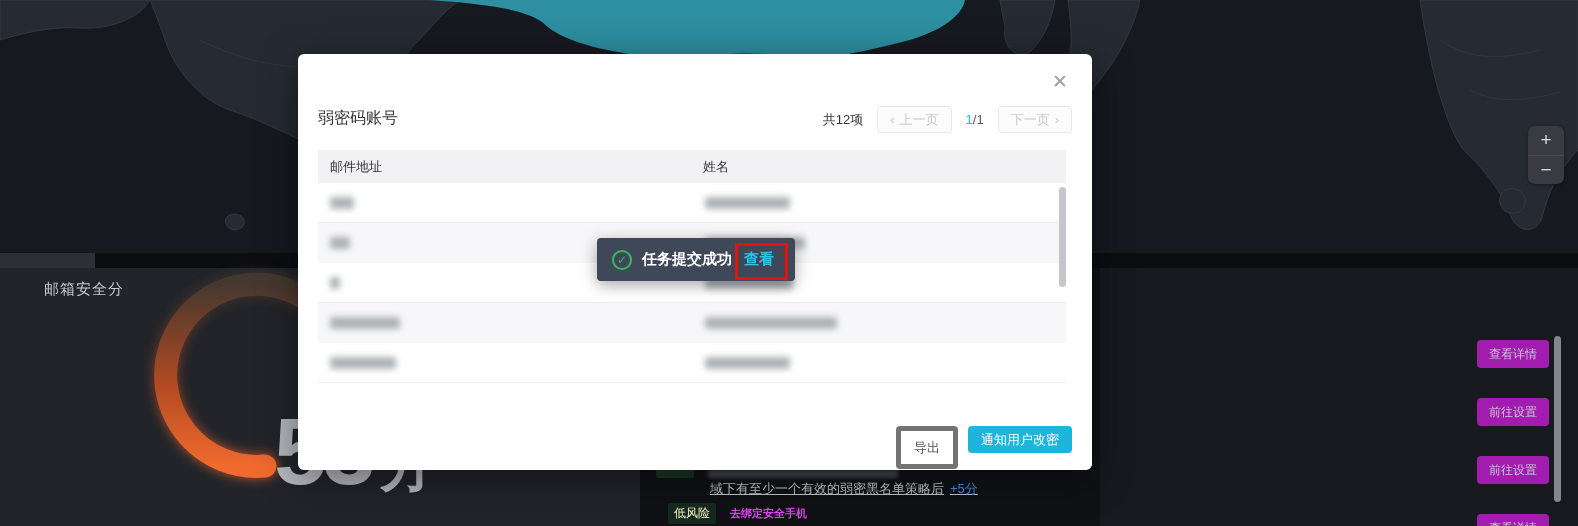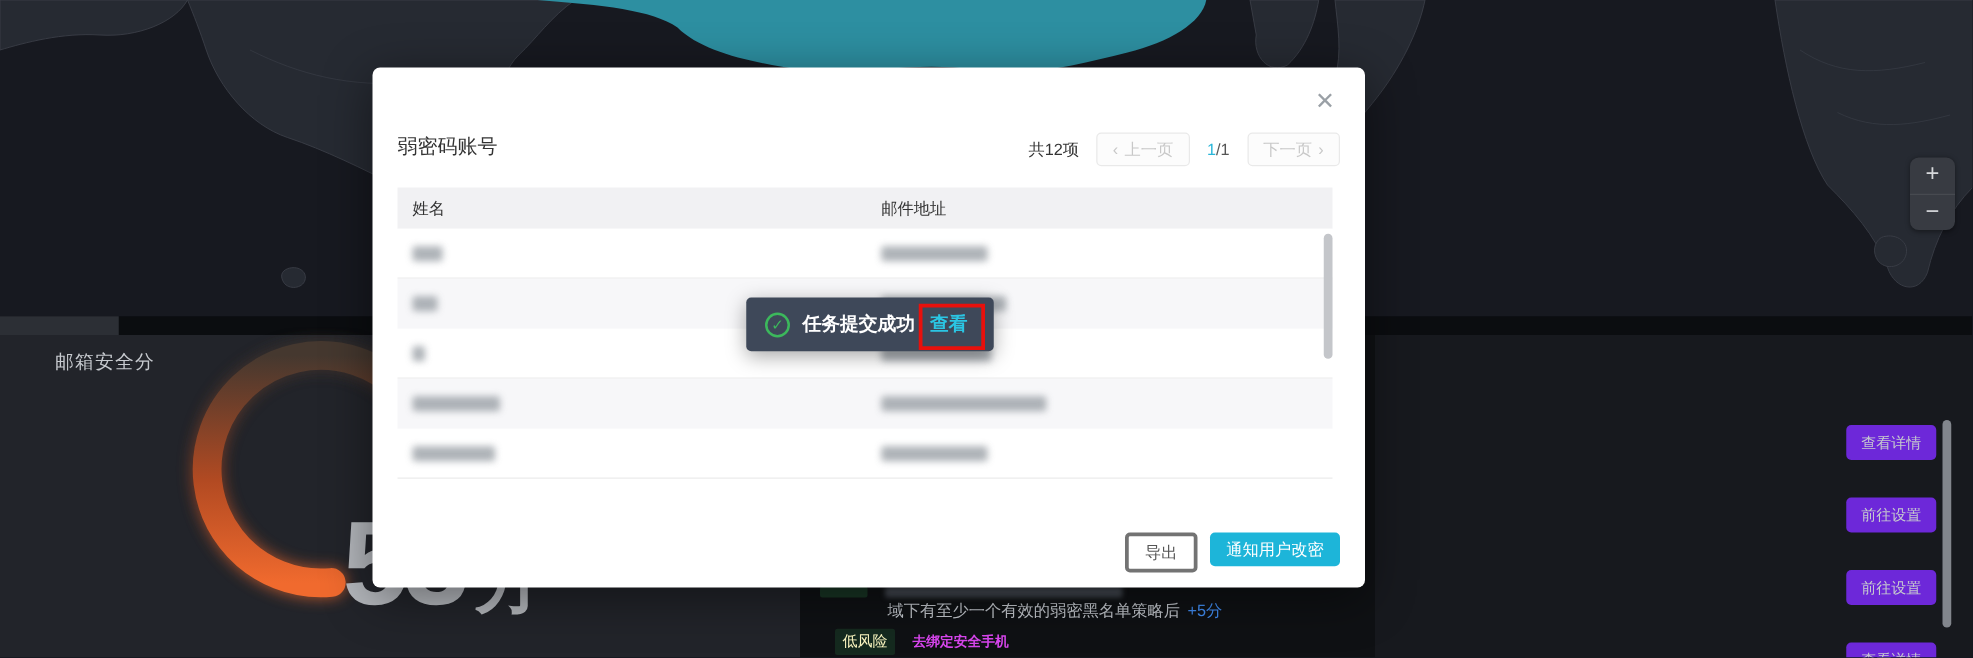--- a/index.html
+++ b/index.html
@@ -22,35 +22,35 @@
   .score{
     position:absolute;left:274px;top:404px;z-index:2;
     color:#b5b8bd;font-weight:bold;font-size:95px;line-height:1;letter-spacing:-4px;
     white-space:nowrap;
   }
   .score .unit{font-size:58px;letter-spacing:0;margin-left:6px;}
   
   .clip-row{position:absolute;left:656px;top:462px;z-index:2;height:16px;display:flex;align-items:flex-end;}
   .clip-badge{display:inline-block;width:38px;height:9px;background:rgba(58,183,94,.22);border-radius:2px;margin-right:14px;}
   .clip-blob{display:inline-block;width:190px;height:9px;background:#41464e;border-radius:2px;filter:blur(2px);}
-  .policy-line{position:absolute;left:710px;top:480px;z-index:2;font-size:13px;color:#c3c7cd;}
+  .policy-line{position:absolute;left:710px;top:480px;z-index:2;font-size:13px;color:#c3c7cd;text-decoration:underline;}
   .policy-bonus{color:#418ef5;margin-left:6px;}
   .risk-row{position:absolute;left:668px;top:503px;z-index:2;display:flex;align-items:center;}
   .risk-badge{font-size:12px;color:#fef9c3;background:rgba(63,191,94,.15);border-radius:2px;padding:2px 6px;}
   .risk-action{font-size:11px;font-weight:bold;color:#d946ef;margin-left:14px;}
   
   .zoom-ctl{position:absolute;left:1528px;top:126px;width:36px;height:58px;background:#383b42;border-radius:7px;z-index:3;
     display:flex;flex-direction:column;box-shadow:0 1px 4px rgba(0,0,0,.4);}
   .zoom-btn{flex:1;display:flex;align-items:center;justify-content:center;color:#d6d8db;font-size:19px;cursor:pointer;}
   .zoom-btn:first-child{border-bottom:1px solid rgba(255,255,255,.08);}
   .legend{position:absolute;left:1462px;top:196px;z-index:3;}
   .legend-item{display:flex;align-items:center;margin-bottom:13px;white-space:nowrap;}
   .legend-dot{width:9px;height:9px;border-radius:50%;margin-right:9px;flex:0 0 auto;}
   .legend-label{font-size:13px;color:#0d0f12;font-weight:bold;}
-  .side-btn{position:absolute;left:1477px;width:72px;height:28px;background:#6d28d9;border-radius:4px;z-index:3;
+  .side-btn{position:absolute;left:1477px;width:72px;height:28px;background:#a21caf;border-radius:4px;z-index:3;
     display:flex;align-items:center;justify-content:center;font-size:12px;color:#c6c9ce;cursor:pointer;}
   .right-scrollbar{position:absolute;left:1554px;top:336px;width:7px;height:166px;background:#82868d;border-radius:4px;z-index:3;}
   
   .modal{
     position:absolute;left:298px;top:54px;width:794px;height:416px;background:#ffffff;border-radius:6px;
     box-shadow:0 8px 40px rgba(0,0,0,.45);z-index:10;
   }
   .m-title{position:absolute;left:20px;top:64px;font-size:16px;color:#333;transform:translateY(-50%);}
   .m-close{position:absolute;right:20px;top:12px;font-size:19px;color:#9aa0a6;cursor:pointer;padding:4px;}
   .pagi{position:absolute;top:52px;right:20px;height:27px;display:flex;align-items:center;gap:14px;justify-content:center;}
@@ -63,21 +63,21 @@
   .thead{height:33px;background:#f1f1f3;display:flex;align-items:center;font-size:13px;color:#333;}
   .trow{height:40px;display:flex;align-items:center;border-bottom:1px solid #ececec;background:#fff;}
   .trow.alt{background:#f7f7f9;border-bottom:none;}
   .cell{display:flex;align-items:center;}
   .c1{width:375px;padding-left:12px;}
   .c2{flex:1;padding-left:12px;}
   .blob{display:inline-block;height:12px;background:#9aa0a6;border-radius:2px;filter:blur(3px);opacity:.8;}
   .table-scrollbar{position:absolute;left:761px;top:131px;width:7px;height:198px;}
   .table-scroll-thumb{position:absolute;left:0;top:2px;width:7px;height:100px;background:#c4c6ca;border-radius:4px;}
   .m-foot{position:absolute;right:20px;top:372px;display:flex;gap:10px;}
-  .btn-export{height:32px;padding:0 13px;border:3px solid #737373;background:#fff;border-radius:4px;
+  .btn-export{height:43px;padding:0 13px;border:5px solid #737373;background:#fff;border-radius:4px;
     font-size:13px;color:#555;display:flex;align-items:center;cursor:pointer;}
   .btn-notify{height:27px;padding:0 13px;border:none;background:#1db5d9;border-radius:4px;
     font-size:13px;color:#fff;display:flex;align-items:center;cursor:pointer;}
   
   .toast{
     position:absolute;left:597px;top:238px;width:198px;height:43px;background:#3e4859;border-radius:4px;z-index:20;
     display:flex;align-items:center;padding-left:15px;box-shadow:0 4px 16px rgba(0,0,0,.35);
   }
   .toast-check{width:20px;height:20px;border:2px solid #3cb85c;border-radius:50%;color:#3cb85c;
     display:flex;align-items:center;justify-content:center;font-size:12px;flex:0 0 auto;}
@@ -169,22 +169,22 @@
         </span>
       <span class="pagi-current"><span class="cur">1</span><span>/</span><span>1</span></span>
       <span class="page-btn">
           <span>下一页</span>
           <span>›</span>
         </span>
     </div>
 
     <div class="table">
       <div class="thead">
+        <div class="cell c2">邮件地址</div>
         <div class="cell c1">姓名</div>
-        <div class="cell c2">邮件地址</div>
       </div>
       <div id="table-body">
           <div class="trow">
             <div class="cell c1">
               <span class="blob" style="width: 24px;"></span>
             </div>
             <div class="cell c2">
               <span class="blob" style="width: 85px;"></span>
             </div>
           </div>

